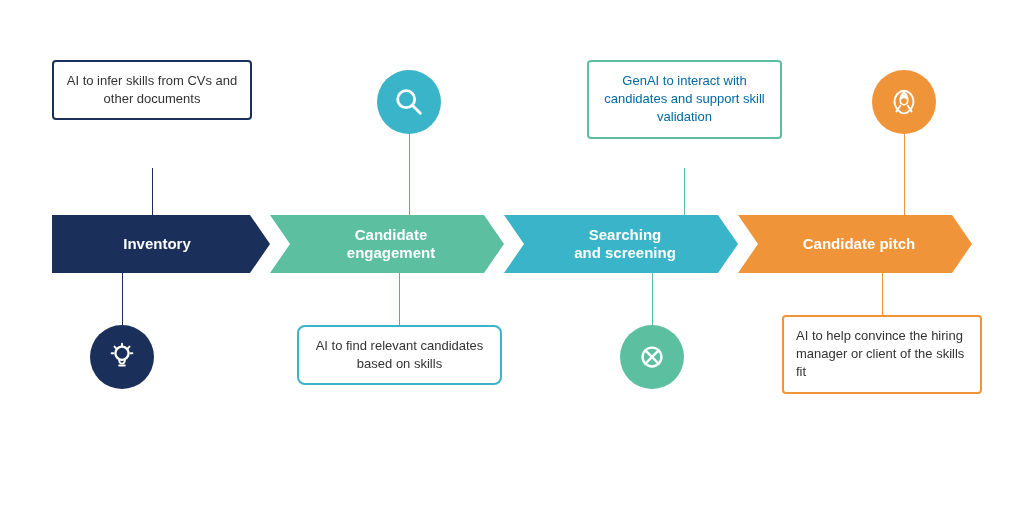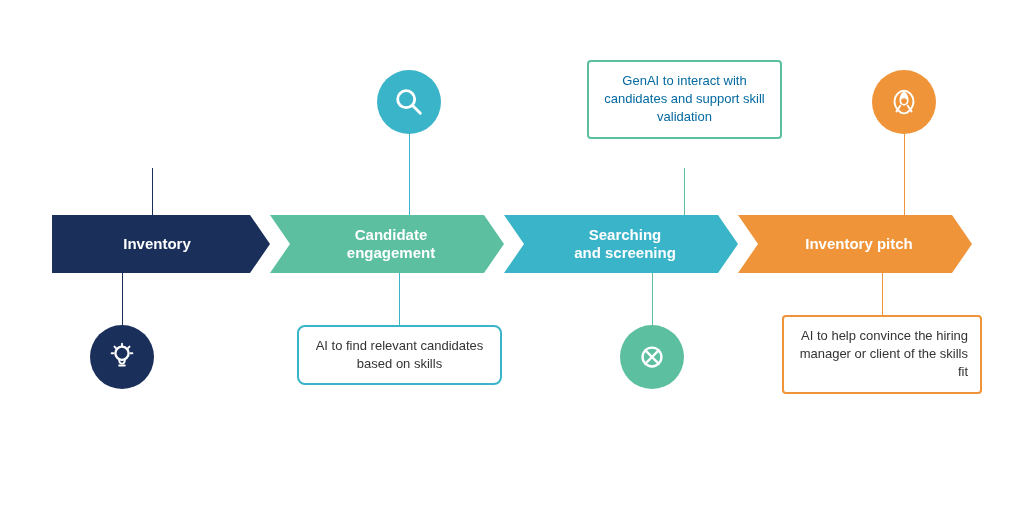--- a/index.html
+++ b/index.html
@@ -216,21 +216,21 @@
       position: absolute;
       top: 295px;
       left: 750px;
       width: 200px;
       background: #fff;
       border: 2px solid #f0943a;
       border-radius: 4px;
       padding: 10px 12px;
       font-size: 13px;
       color: #333;
-      text-align: right;
+      text-align: left;
       line-height: 1.4;
     }
     .connector-line-bottom-pitch {
       position: absolute;
       top: 253px;
       left: 850px;
       width: 1px;
       height: 42px;
       background: #f0943a;
     }
@@ -239,20 +239,23 @@
     .icon-svg {
       width: 34px;
       height: 34px;
     }
   </style>
 </head>
 <body>
 
 <div class="diagram">
 
+  <div class="top-box-inventory">
+    <span>AI to infer skills from CVs and other documents</span>
+  </div>
   <div class="connector-line-top-inventory"></div>
 
   <div class="top-circle-searching">
     <svg class="icon-svg" viewBox="0 0 36 36" fill="none" xmlns="http://www.w3.org/2000/svg">
       <circle cx="15" cy="15" r="9" stroke="white" stroke-width="3" fill="none"></circle>
       <line x1="22" y1="22" x2="30" y2="30" stroke="white" stroke-width="3" stroke-linecap="round"></line>
     </svg>
   </div>
   <div class="connector-line-top-searching"></div>
 
@@ -276,21 +279,21 @@
     <div class="arrow-segment seg-inventory">
       <span>Inventory</span>
     </div>
     <div class="arrow-segment seg-engagement">
       <span>Candidate<br>engagement</span>
     </div>
     <div class="arrow-segment seg-searching">
       <span>Searching<br>and screening</span>
     </div>
     <div class="arrow-segment seg-pitch">
-      <span>Inventory pitch</span>
+      <span>Candidate pitch</span>
     </div>
   </div>
 
   <div class="connector-line-bottom-inventory"></div>
   <div class="bottom-circle-inventory">
     <svg class="icon-svg" viewBox="0 0 36 36" fill="none" xmlns="http://www.w3.org/2000/svg">
       <circle cx="18" cy="14" r="7" stroke="white" stroke-width="2.5" fill="none"></circle>
       <path d="M15 21 C15 23 16 25 18 25 C20 25 21 23 21 21" stroke="white" stroke-width="2" fill="none"></path>
       <line x1="15" y1="27" x2="21" y2="27" stroke="white" stroke-width="2" stroke-linecap="round"></line>
       <line x1="18" y1="4" x2="18" y2="6" stroke="white" stroke-width="2" stroke-linecap="round"></line>

